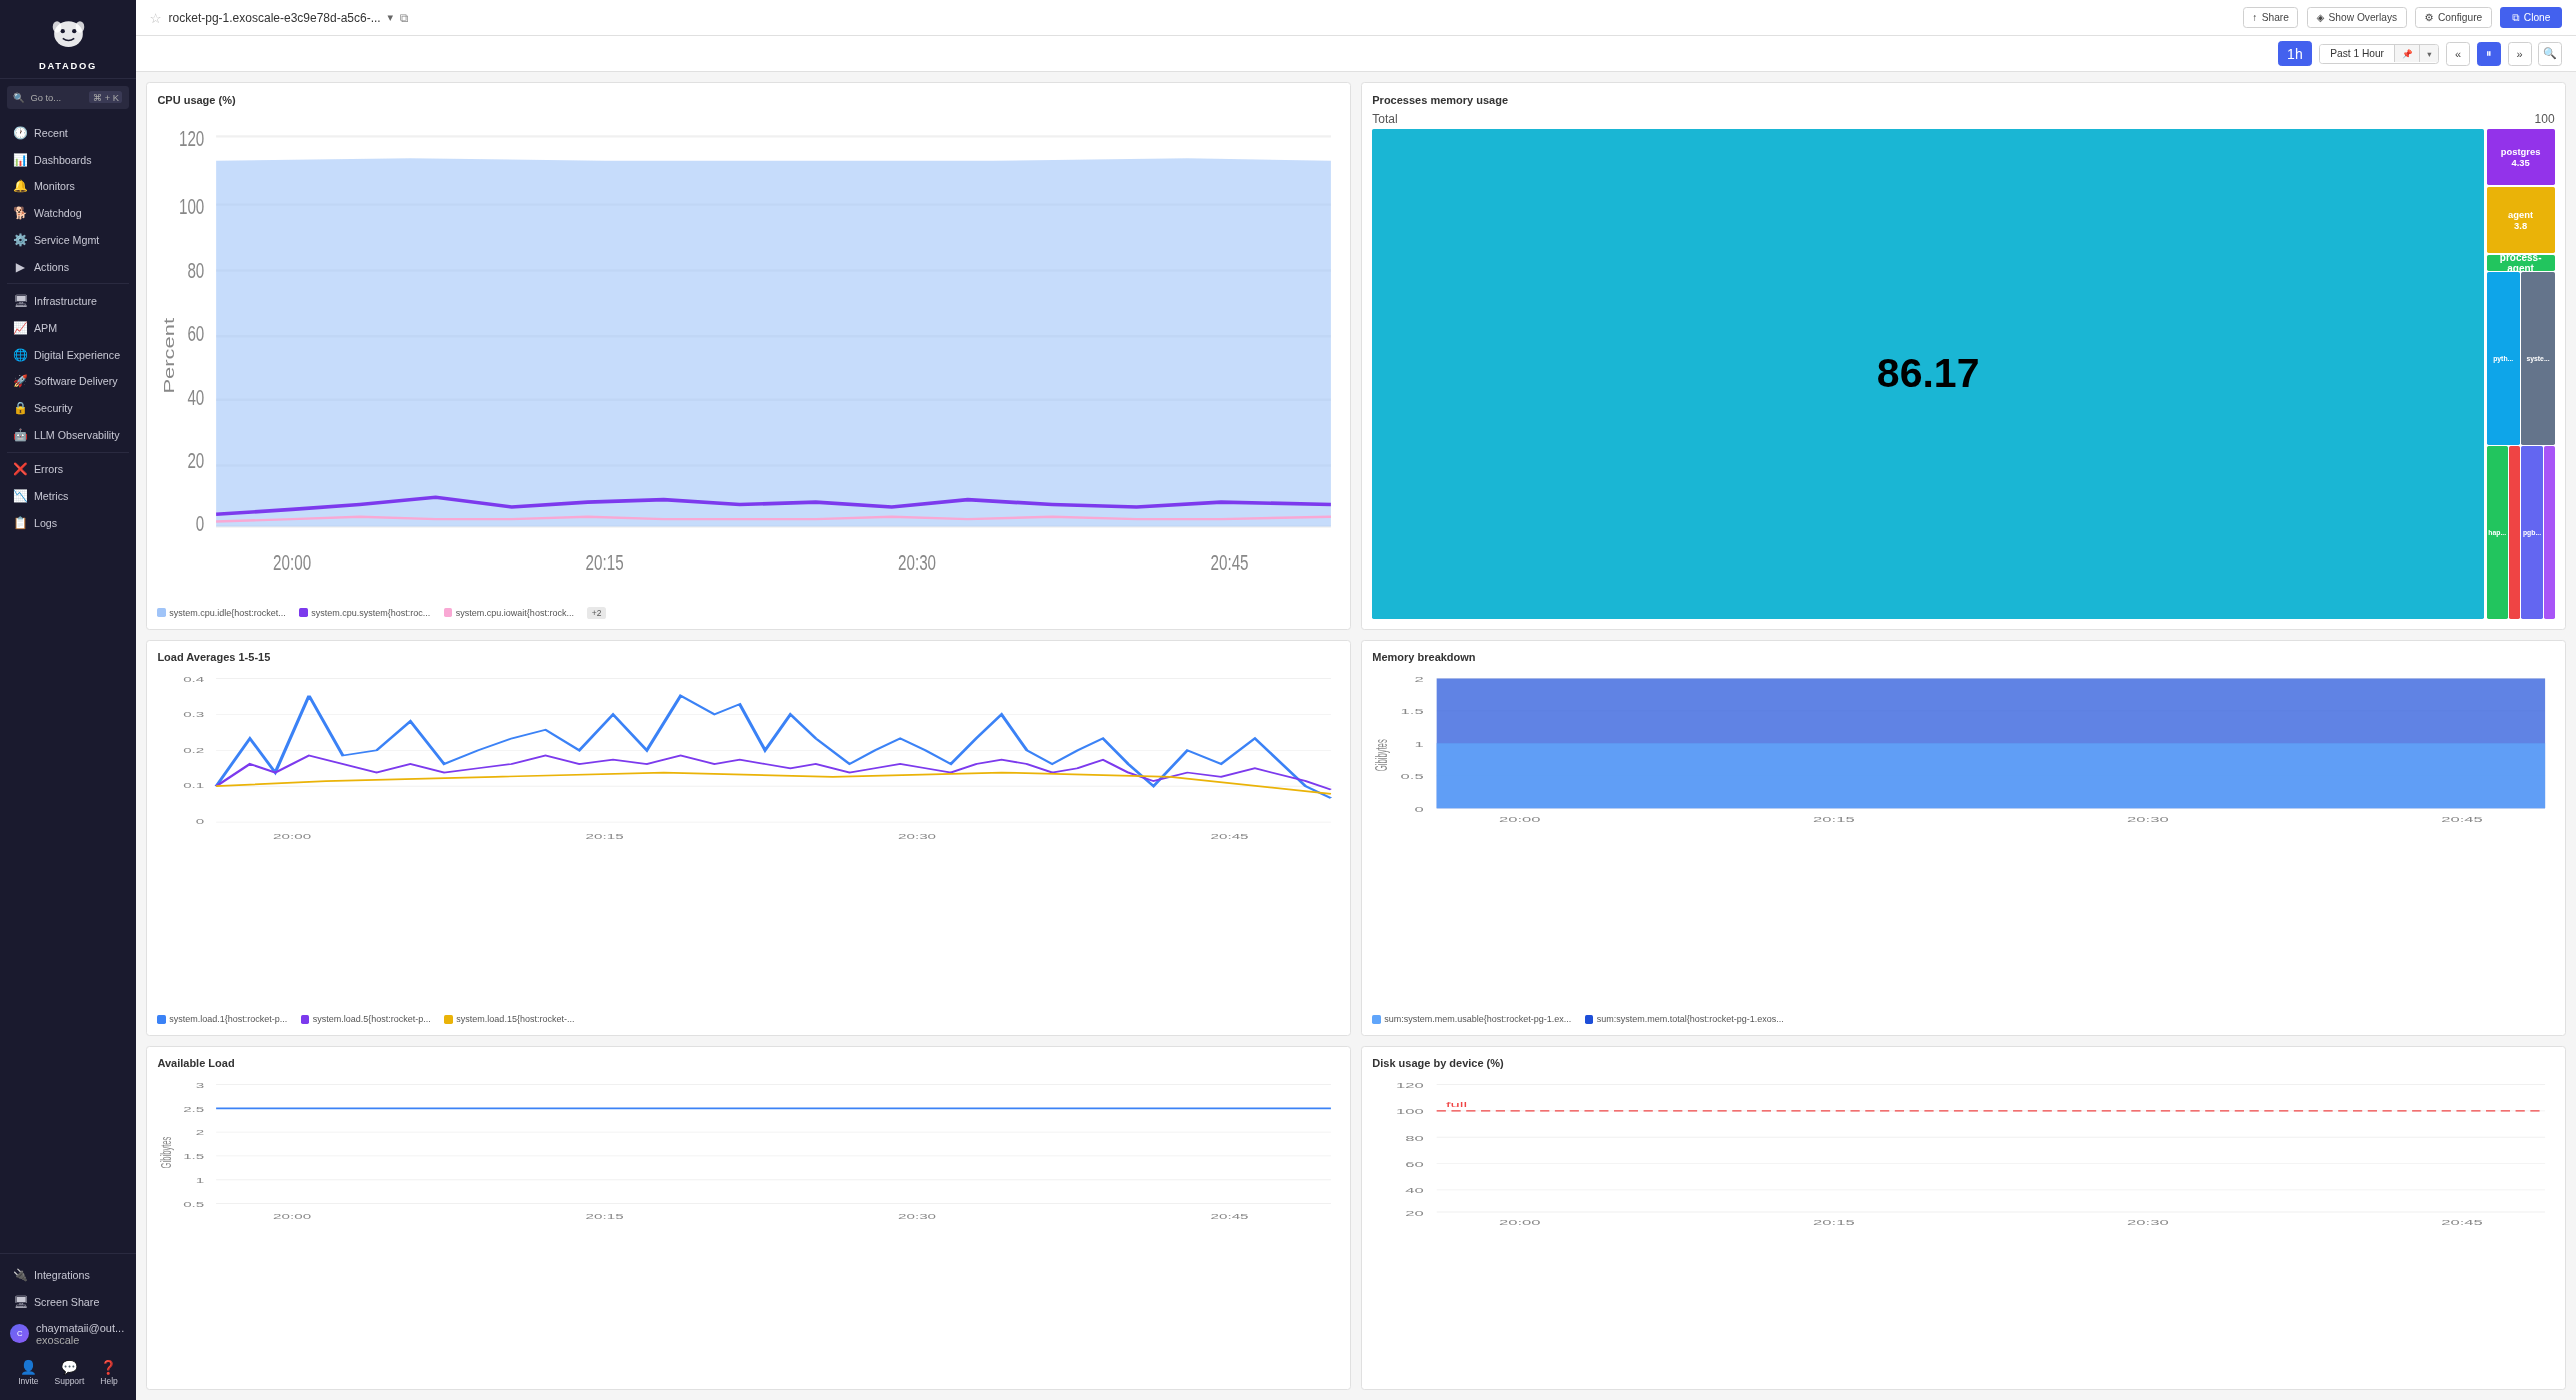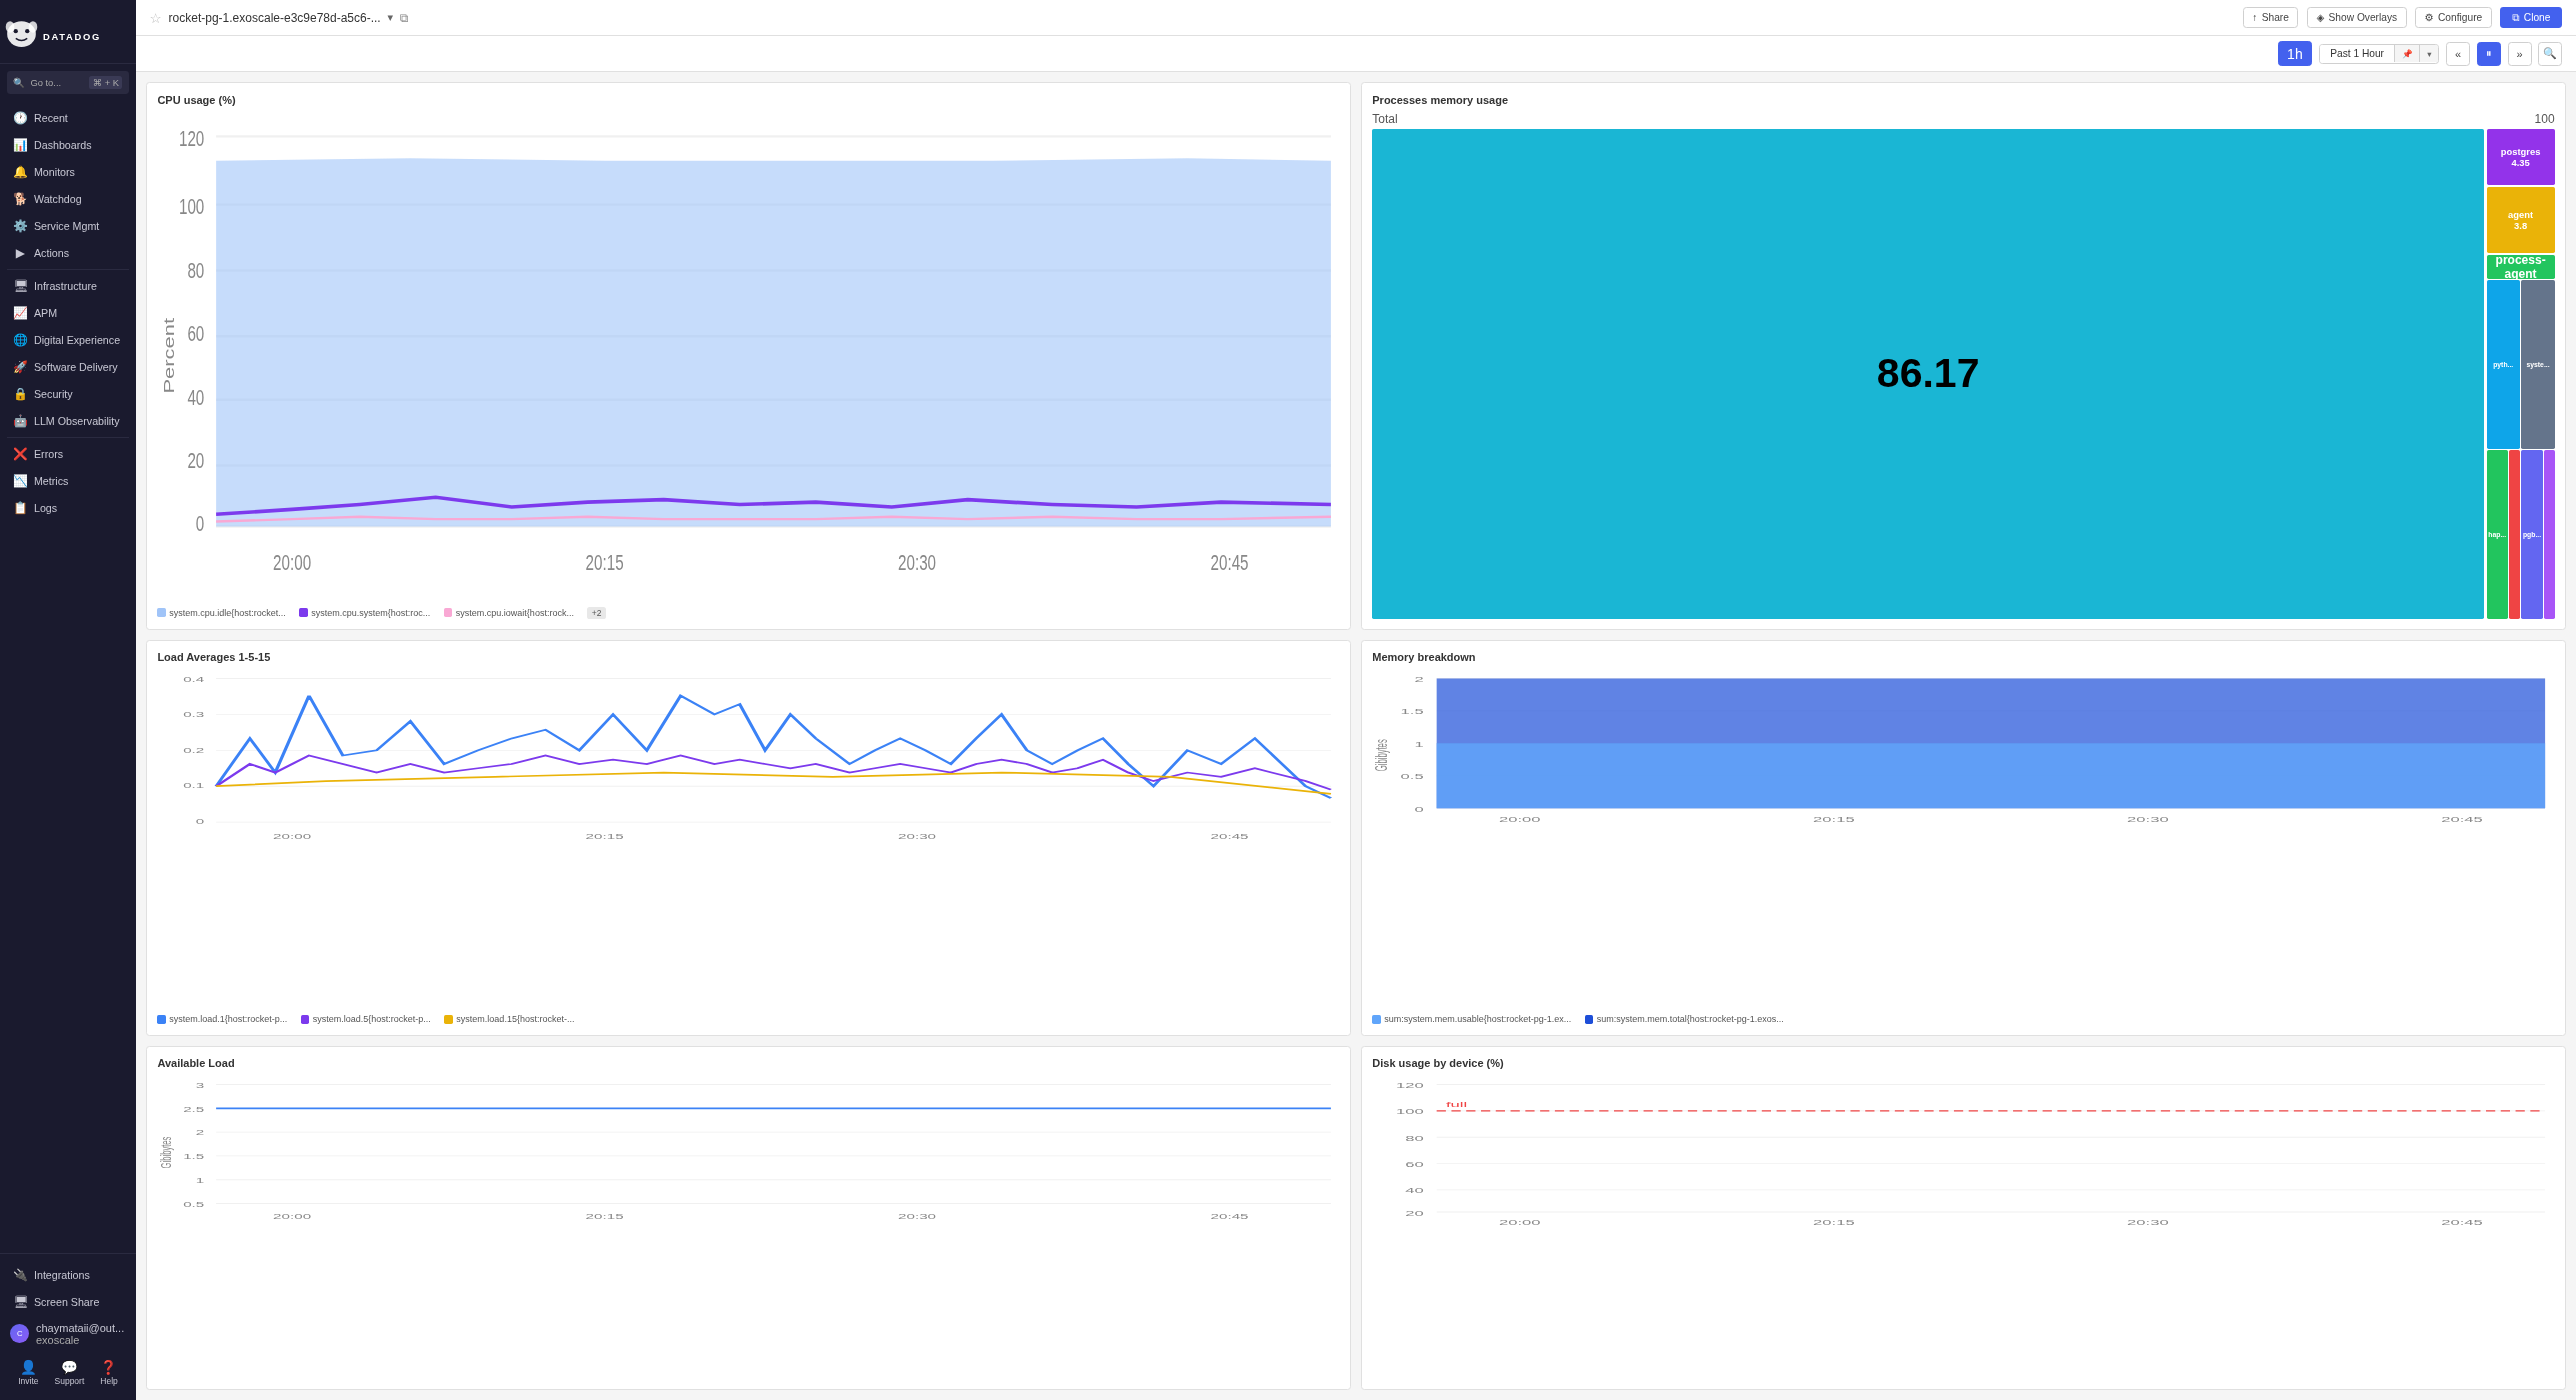--- a/index.html
+++ b/index.html
@@ -11,21 +11,21 @@
       min-width: 136px;
       background: #1a1a2e;
       color: #c8c8d4;
       display: flex;
       flex-direction: column;
       height: 100vh;
       overflow-y: auto;
     }
     #sidebar-logo {
       display: flex;
-      flex-direction: row;
+      flex-direction: column;
       align-items: center;
       padding: 13.6px 0 6.8px;
       border-bottom: 0.9px solid #2a2a40;
     }
     .logo-dog {
       width: 43px;
       height: 43px;
     }
     .logo-text {
       font-size: 9.4px;
@@ -585,21 +585,21 @@
         </div>
         <div class="treemap-right">
           <div class="treemap-cell" style="background:#9333ea; height:56px;">
             <span>postgres</span>
             <span>4.35</span>
           </div>
           <div class="treemap-cell" style="background:#eab308; height:66px;">
             <span>agent</span>
             <span>3.8</span>
           </div>
-          <div class="treemap-cell" style="background:#22c55e; height:24px; font-size:12px;">
+          <div class="treemap-cell" style="background:#22c55e; height:16px; font-size:10px;">
             <span>process-agent</span>
           </div>
           <div class="treemap-row" style="flex:1;">
             <div class="treemap-cell" style="background:#0ea5e9; flex:1; font-size:6.8px;">pyth...</div>
             <div class="treemap-cell" style="background:#64748b; flex:1; font-size:6.8px;">syste...</div>
           </div>
           <div class="treemap-row" style="flex:1;">
             <div class="treemap-cell" style="background:#22c55e; flex:1; font-size:6.8px;">hap...</div>
             <div class="treemap-cell" style="background:#ef4444; flex:1;"></div>
             <div class="treemap-cell" style="background:#6366f1; flex:1; font-size:6.8px;">pgb...</div>

